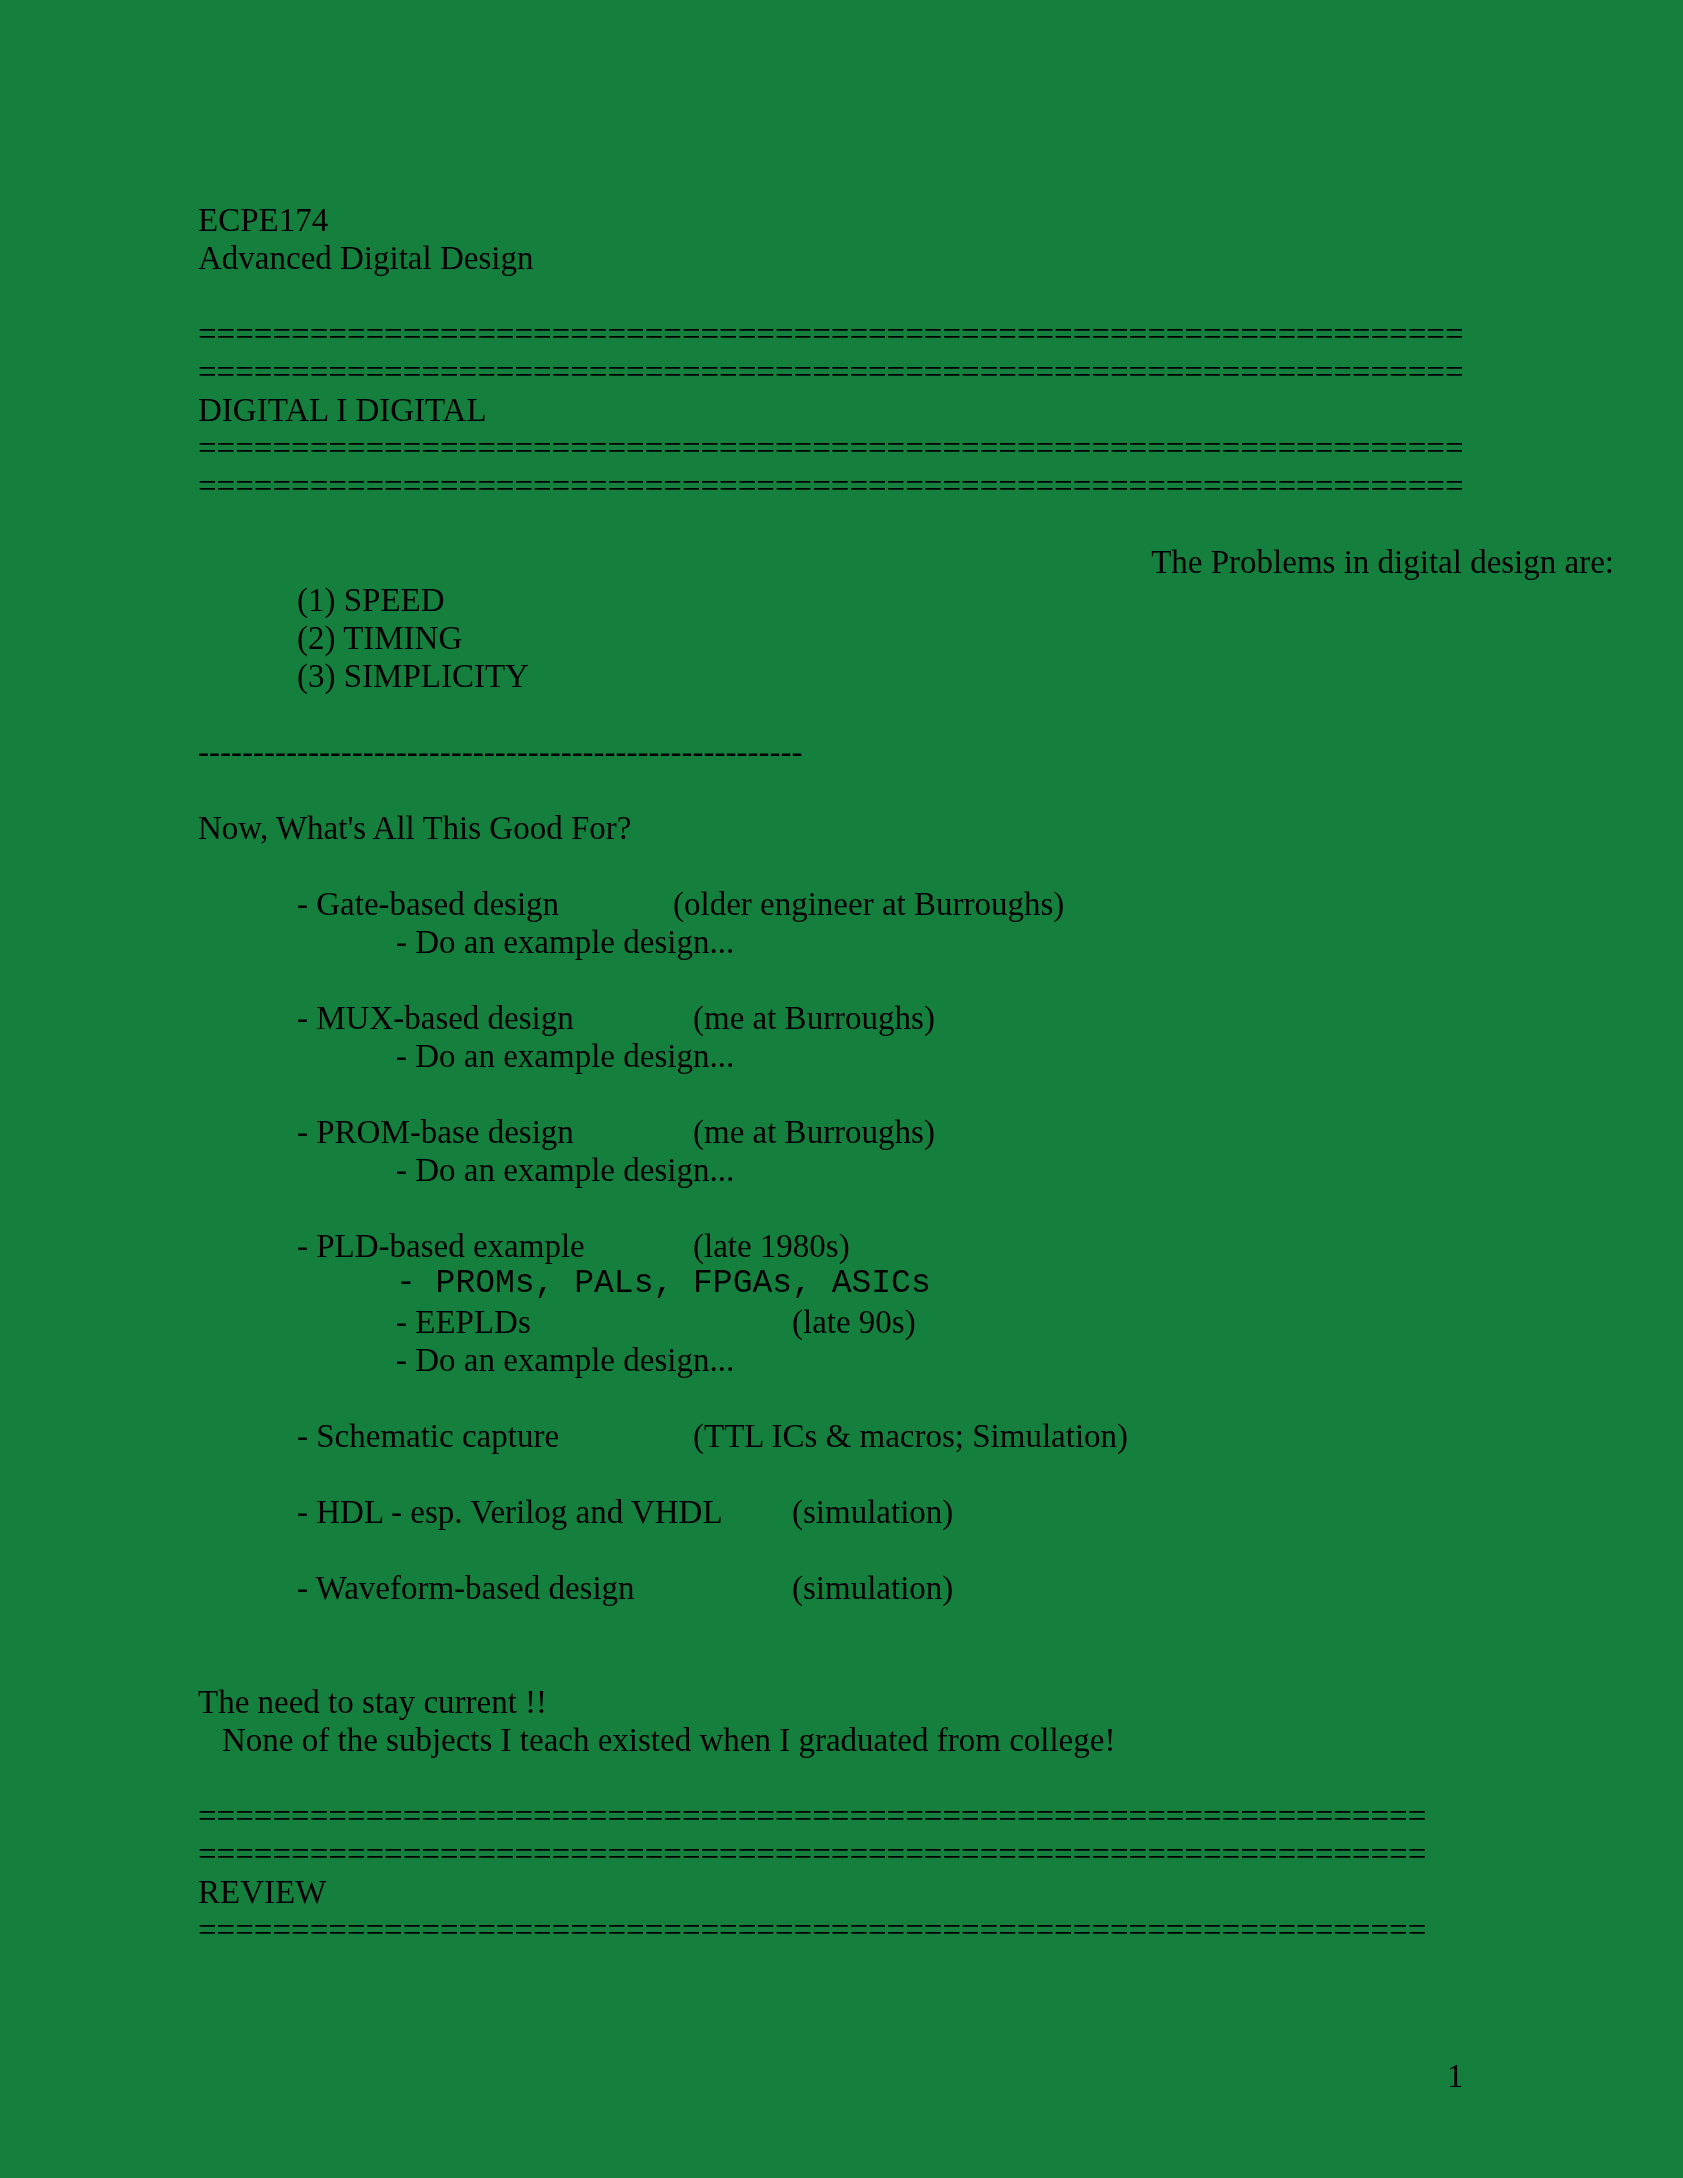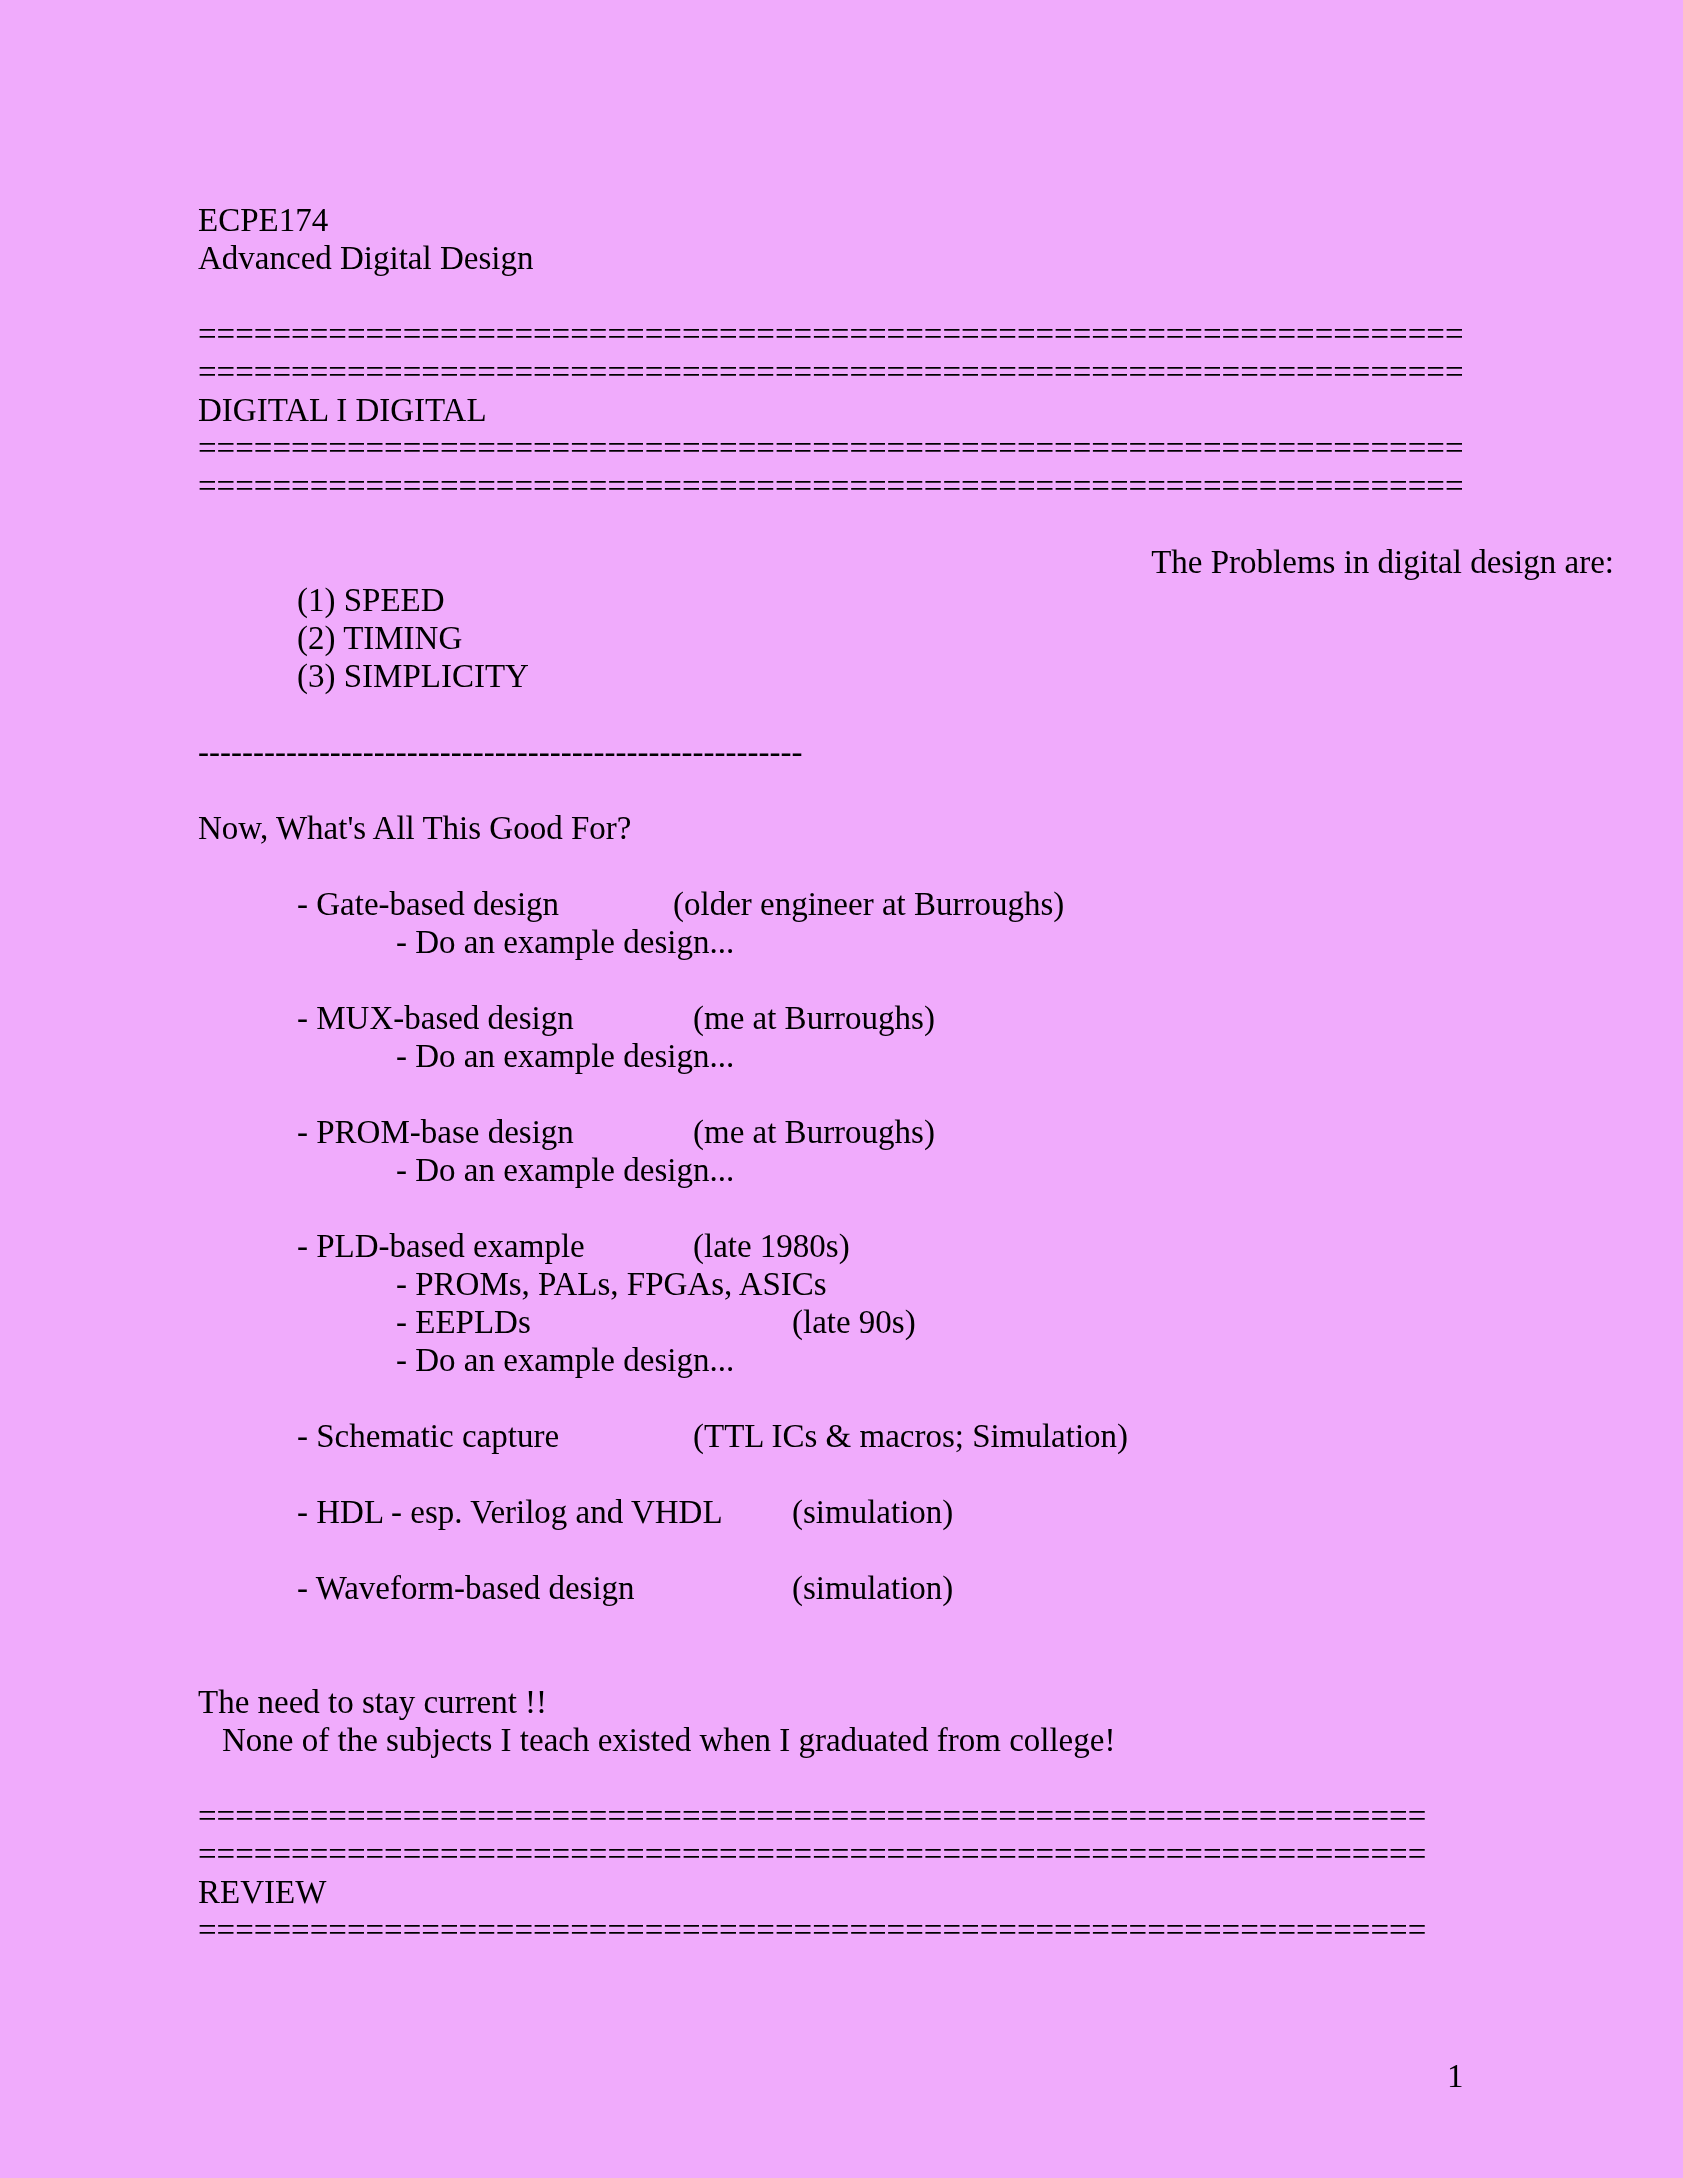--- a/index.html
+++ b/index.html
@@ -4,21 +4,21 @@
 <style>
   html, body {
     margin: 0;
     padding: 0;
     background: #ffffff;
   }
   .page {
     position: relative;
     width: 1683px;
     height: 2178px;
-    background: #f0abfc;
+    background: #15803d;
     font-family: "Liberation Serif", "DejaVu Serif", serif;
     font-size: 33px;
     color: #000000;
     overflow: hidden;
   }
   .content {
     position: absolute;
     left: 198px;
     top: 201px;
     width: 1416px;
@@ -70,21 +70,21 @@
       <div class="line" style="padding-left: 99px;"><span>- Gate-based design</span><span class="col2" style="left: 475px;">(older engineer at Burroughs)</span></div>
       <div class="line" style="padding-left: 198px;"><span>- Do an example design...</span></div>
       <div class="line"></div>
       <div class="line" style="padding-left: 99px;"><span>- MUX-based design</span><span class="col2" style="left: 495px;">(me at Burroughs)</span></div>
       <div class="line" style="padding-left: 198px;"><span>- Do an example design...</span></div>
       <div class="line"></div>
       <div class="line" style="padding-left: 99px;"><span>- PROM-base design</span><span class="col2" style="left: 495px;">(me at Burroughs)</span></div>
       <div class="line" style="padding-left: 198px;"><span>- Do an example design...</span></div>
       <div class="line"></div>
       <div class="line" style="padding-left: 99px;"><span>- PLD-based example</span><span class="col2" style="left: 495px;">(late 1980s)</span></div>
-      <div class="line" style="padding-left: 198px;"><span>- PROMs, PALs, FPGAs, ASICs</span></div>
+      <div class="line" style="padding-left: 198px; font-family: Liberation Mono, monospace;"><span>- PROMs, PALs, FPGAs, ASICs</span></div>
       <div class="line" style="padding-left: 198px;"><span>- EEPLDs</span><span class="col2" style="left: 594px;">(late 90s)</span></div>
       <div class="line" style="padding-left: 198px;"><span>- Do an example design...</span></div>
       <div class="line"></div>
       <div class="line" style="padding-left: 99px;"><span>- Schematic capture</span><span class="col2" style="left: 495px;">(TTL ICs &amp; macros; Simulation)</span></div>
       <div class="line"></div>
       <div class="line" style="padding-left: 99px;"><span>- HDL - esp. Verilog and VHDL</span><span class="col2" style="left: 594px;">(simulation)</span></div>
       <div class="line"></div>
       <div class="line" style="padding-left: 99px;"><span>- Waveform-based design</span><span class="col2" style="left: 594px;">(simulation)</span></div>
       <div class="line"></div>
       <div class="line"></div>

